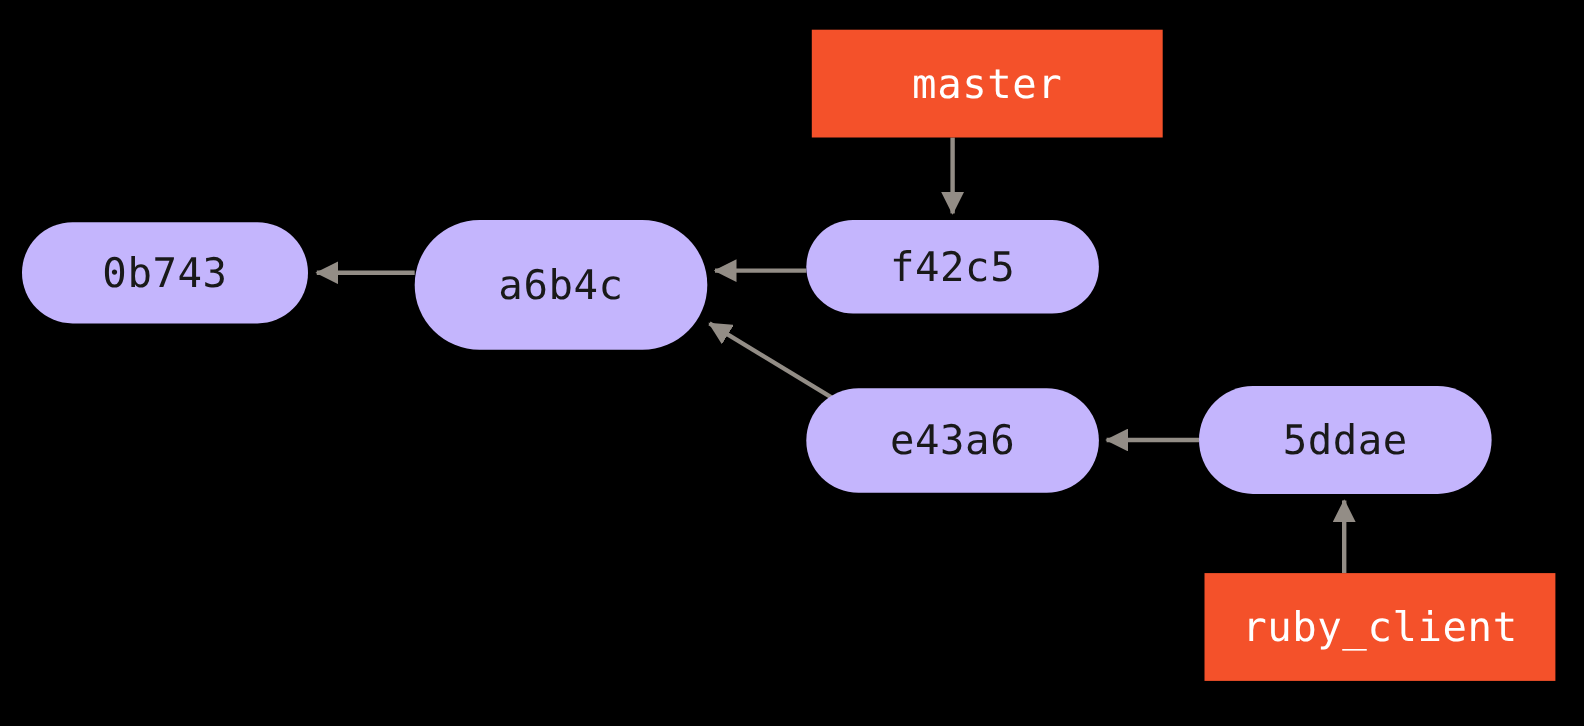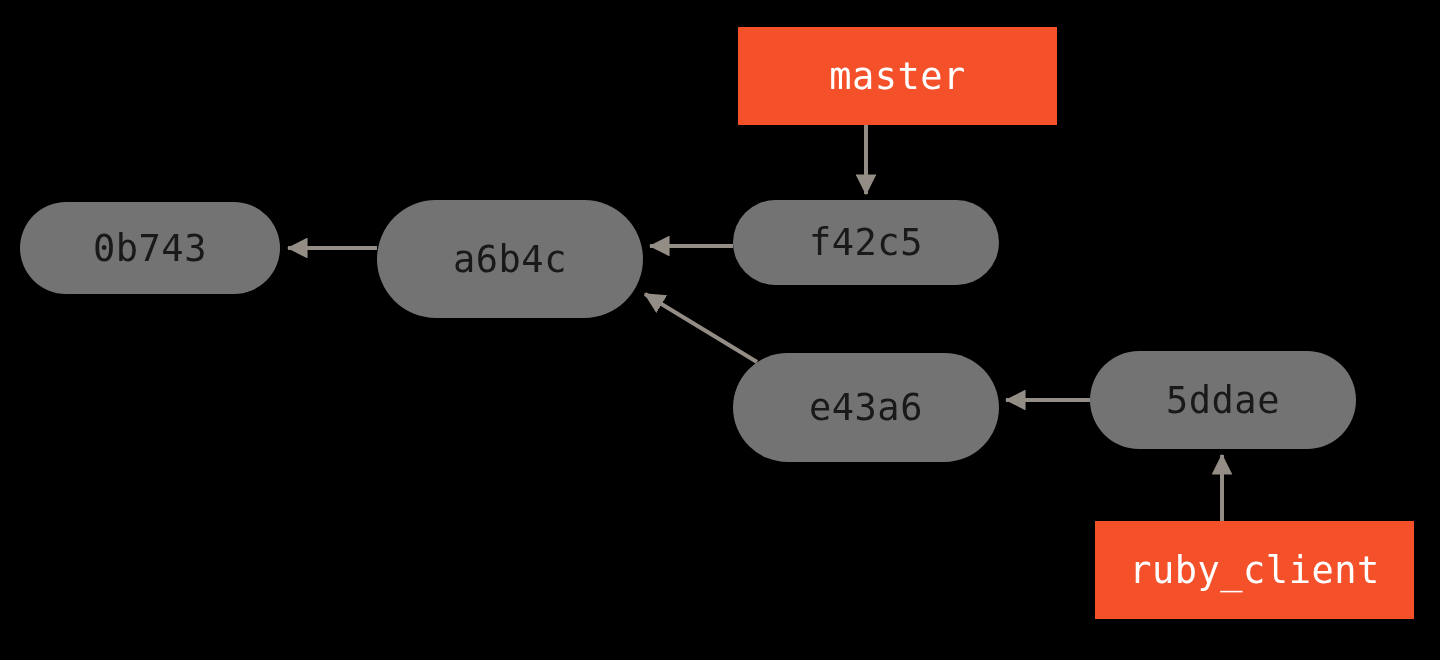--- a/index.html
+++ b/index.html
@@ -29,21 +29,21 @@
   .node {
     position: absolute;
     display: flex;
     align-items: center;
     justify-content: center;
     box-sizing: border-box;
     text-align: center;
     white-space: nowrap;
   }
   .commit-node {
-    background: #737373;
+    background: #c4b5fd;
     color: #191919;
     border-radius: 999px;
     font-size: 37px;
     letter-spacing: 0.5px;
     font-family: "DejaVu Sans Mono", "Liberation Mono", monospace;
   }
   .branch-node {
     background: #F4512A;
     color: #FFFFFF;
     border-radius: 0px;
@@ -82,21 +82,21 @@
   </div>
 
   <div class="node commit-node" style="left:377px; top:200px; width:266px; height:118px;">
     <span>a6b4c</span>
   </div>
 
   <div class="node commit-node" style="left:733px; top:200px; width:266px; height:85px;">
     <span>f42c5</span>
   </div>
 
-  <div class="node commit-node" style="left:733px; top:353px; width:266px; height:109px;">
+  <div class="node commit-node" style="left:733px; top:353px; width:266px; height:95px;">
     <span>e43a6</span>
   </div>
 
   <div class="node commit-node" style="left:1090px; top:351px; width:266px; height:98px;justify-content:center;">
     <span>5ddae</span>
   </div>
 
   <div class="node branch-node" style="left:738px; top:27px; width:319px; height:98px;">
     <span>master</span>
   </div>

